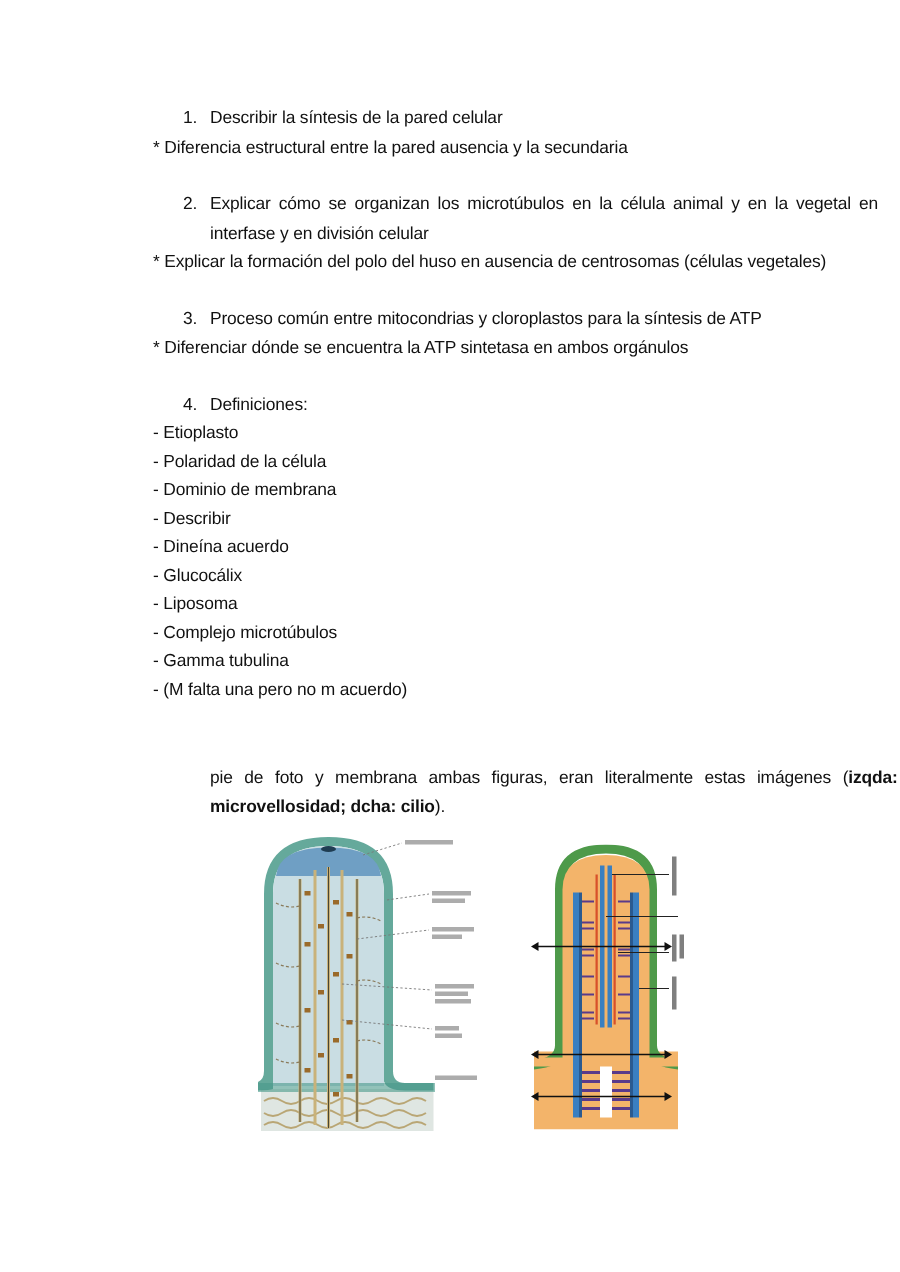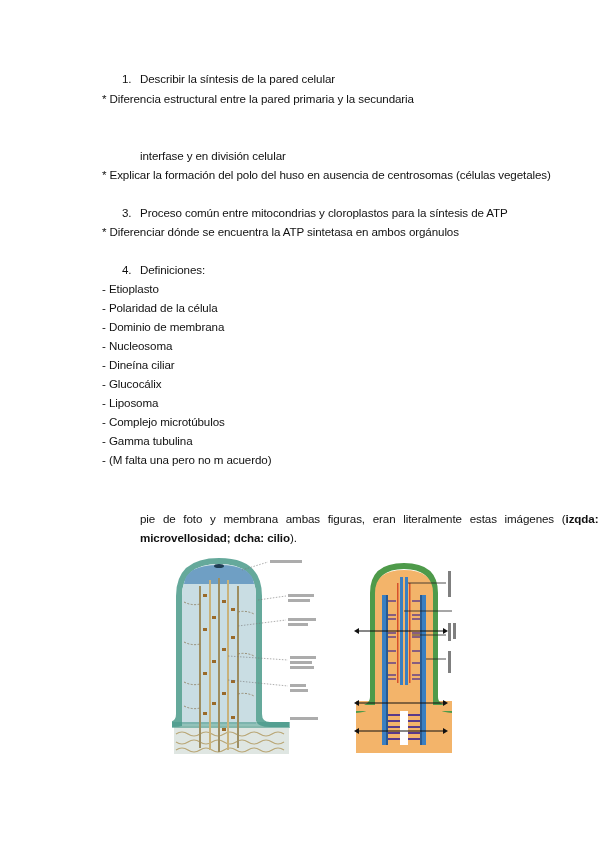--- a/index.html
+++ b/index.html
@@ -20,38 +20,41 @@
     .fig svg { display: block; }
   </style>
 </head>
 <body>
 
 <div class="page">
 
   <div class="line num-item" style="top:71px;">
     <span class="num">1.</span><span>Describir la síntesis de la pared celular</span>
   </div>
-  <div class="line note" style="top:91px;">* Diferencia estructural entre la pared primaria y la secundaria</div>
-
+  <div class="line note" style="top:91px;">* Diferencia estructural entre la pared ausencia y la secundaria</div>
+
+  <div class="line num-item" style="top:128px;">
+    <span class="num">2.</span><span style="word-spacing:2.2px;">Explicar cómo se organizan los microtúbulos en la célula animal y en la vegetal en</span>
+  </div>
   <div class="line note" style="top:167px;">* Explicar la formación del polo del huso en ausencia de centrosomas (células vegetales)</div>
   <div class="line cont" style="top:148px;">interfase y en división celular</div>
 
   <div class="line num-item" style="top:205px;">
     <span class="num">3.</span><span>Proceso común entre mitocondrias y cloroplastos para la síntesis de ATP</span>
   </div>
   <div class="line note" style="top:224px;">* Diferenciar dónde se encuentra la ATP sintetasa en ambos orgánulos</div>
 
   <div class="line num-item" style="top:262px;">
     <span class="num">4.</span><span>Definiciones:</span>
   </div>
   <div class="line def" style="top:281px;">- Etioplasto</div>
   <div class="line def" style="top:300px;text-align:right;">- Polaridad de la célula</div>
   <div class="line def" style="top:319px;">- Dominio de membrana</div>
-  <div class="line def" style="top:338px;">- Nucleosoma</div>
-  <div class="line def" style="top:357px;">- Dineína ciliar</div>
+  <div class="line def" style="top:338px;">- Describir</div>
+  <div class="line def" style="top:357px;">- Dineína acuerdo</div>
   <div class="line def" style="top:376px;">- Glucocálix</div>
   <div class="line def" style="top:395px;">- Liposoma</div>
   <div class="line def" style="top:414px;">- Complejo microtúbulos</div>
   <div class="line def" style="top:433px;">- Gamma tubulina</div>
   <div class="line def" style="top:452px;">- (M falta una pero no m acuerdo)</div>
 
   <div class="line cont" style="top:511px; word-spacing:4.6px;">
     <span>pie de foto y membrana ambas figuras, eran literalmente estas imágenes (</span><b>izqda:</b>
   </div>
   <div class="line cont" style="top:530px;">

